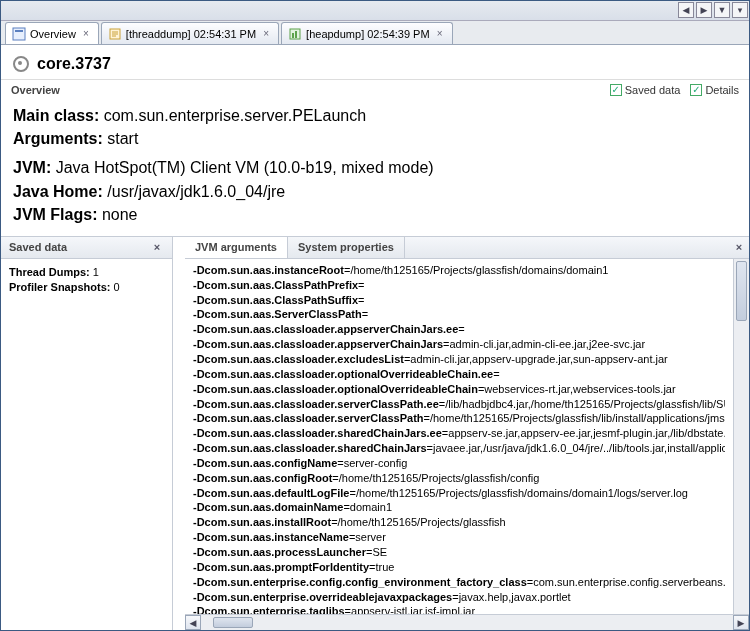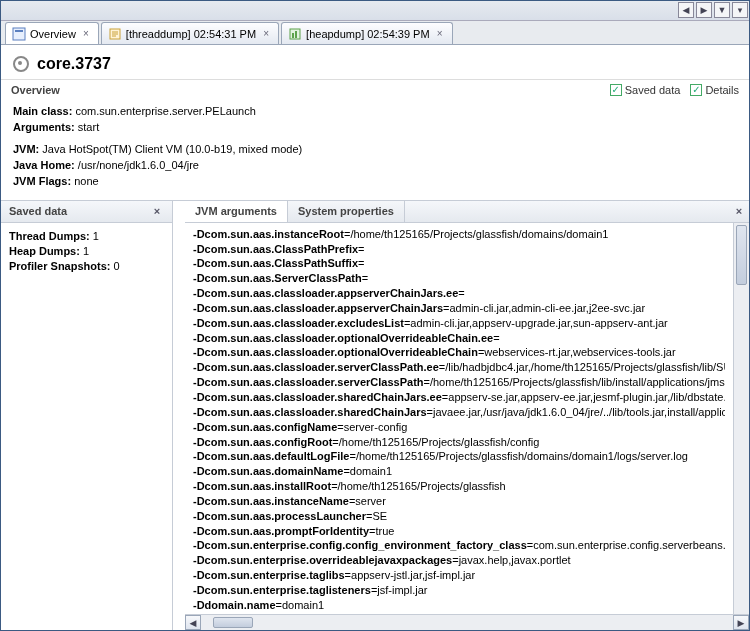--- a/index.html
+++ b/index.html
@@ -16,21 +16,21 @@
   .tab .close { width: 12px; height: 12px; font-size: 10px; color: #667; text-align: center; line-height: 12px; }
   .content { flex: 1; background: #fff; display: flex; flex-direction: column; overflow: hidden; }
   .title-row { display: flex; align-items: center; padding: 10px 12px 6px; gap: 6px; }
   .title-row h1 { margin: 0; font-size: 16px; font-weight: bold; color: #000; }
   .hr { border-top: 1px solid #ddd; margin: 0; }
   .section-head { display: flex; align-items: center; padding: 4px 10px 2px; }
   .section-head .label { font-weight: bold; color: #444; }
   .section-head .spacer { flex: 1; }
   .check { display: flex; align-items: center; gap: 3px; margin-left: 10px; font-size: 11px; color: #333; }
   .check .box { width: 12px; height: 12px; border: 1px solid #4a6; background: #fff; color: #2a7; font-size: 10px; line-height: 10px; text-align: center; }
-  .info-block { padding: 6px 12px 10px; font-size: 11px; line-height: 1.45; }
+  .info-block { padding: 6px 12px 10px; font-size: 16px; line-height: 1.45; }
   .info-block b { font-weight: bold; }
   .lower { flex: 1; display: flex; border-top: 1px solid #c6ccd6; overflow: hidden; }
   .panel { display: flex; flex-direction: column; border-right: 1px solid #c6ccd6; min-width: 0; }
   .panel:last-child { border-right: none; margin-left: 12px; }
   .panel-head { height: 22px; background: linear-gradient(#f5f7fa,#e5e9ef); border-bottom: 1px solid #c6ccd6; display: flex; align-items: center; padding: 0 8px; font-weight: bold; color: #444; font-size: 11px; }
   .panel-head.tabs { padding: 0; gap: 0; }
   .panel-head.tabs .ptab { padding: 0 10px; height: 22px; display: flex; align-items: center; border-right: 1px solid #c6ccd6; background: linear-gradient(#f5f7fa,#e5e9ef); cursor: default; }
   .panel-head.tabs .ptab.active { background: #fff; }
   .panel-head .spacer { flex: 1; }
   .panel-head .x { width: 14px; text-align: center; color: #556; background: transparent; }
@@ -128,43 +128,39 @@
         <b>Arguments:</b>
         <span>start</span>
       </div>
       <div style="height:6px"></div>
       <div>
         <b>JVM:</b>
         <span>Java HotSpot(TM) Client VM (10.0-b19, mixed mode)</span>
       </div>
       <div>
         <b>Java Home:</b>
-        <span>/usr/none/jdk1.6.0_04/jre</span>
+        <span>/usr/javax/jdk1.6.0_04/jre</span>
       </div>
       <div>
         <b>JVM Flags:</b>
         <span>none</span>
       </div>
     </div>
 
     <div class="lower">
 
       <div class="panel left-panel">
         <div class="panel-head">
           <span>Saved data</span>
           <span class="spacer"></span>
           <span class="x">×</span>
         </div>
         <div class="panel-body">
           <div>
             <b>Thread Dumps:</b>
-            <span>1</span>
-          </div>
-          <div>
-            <b>Heap Dumps:</b>
             <span>1</span>
           </div>
           <div>
             <b>Profiler Snapshots:</b>
             <span>0</span>
           </div>
         </div>
       </div>
 
       <div class="panel right-panel">

